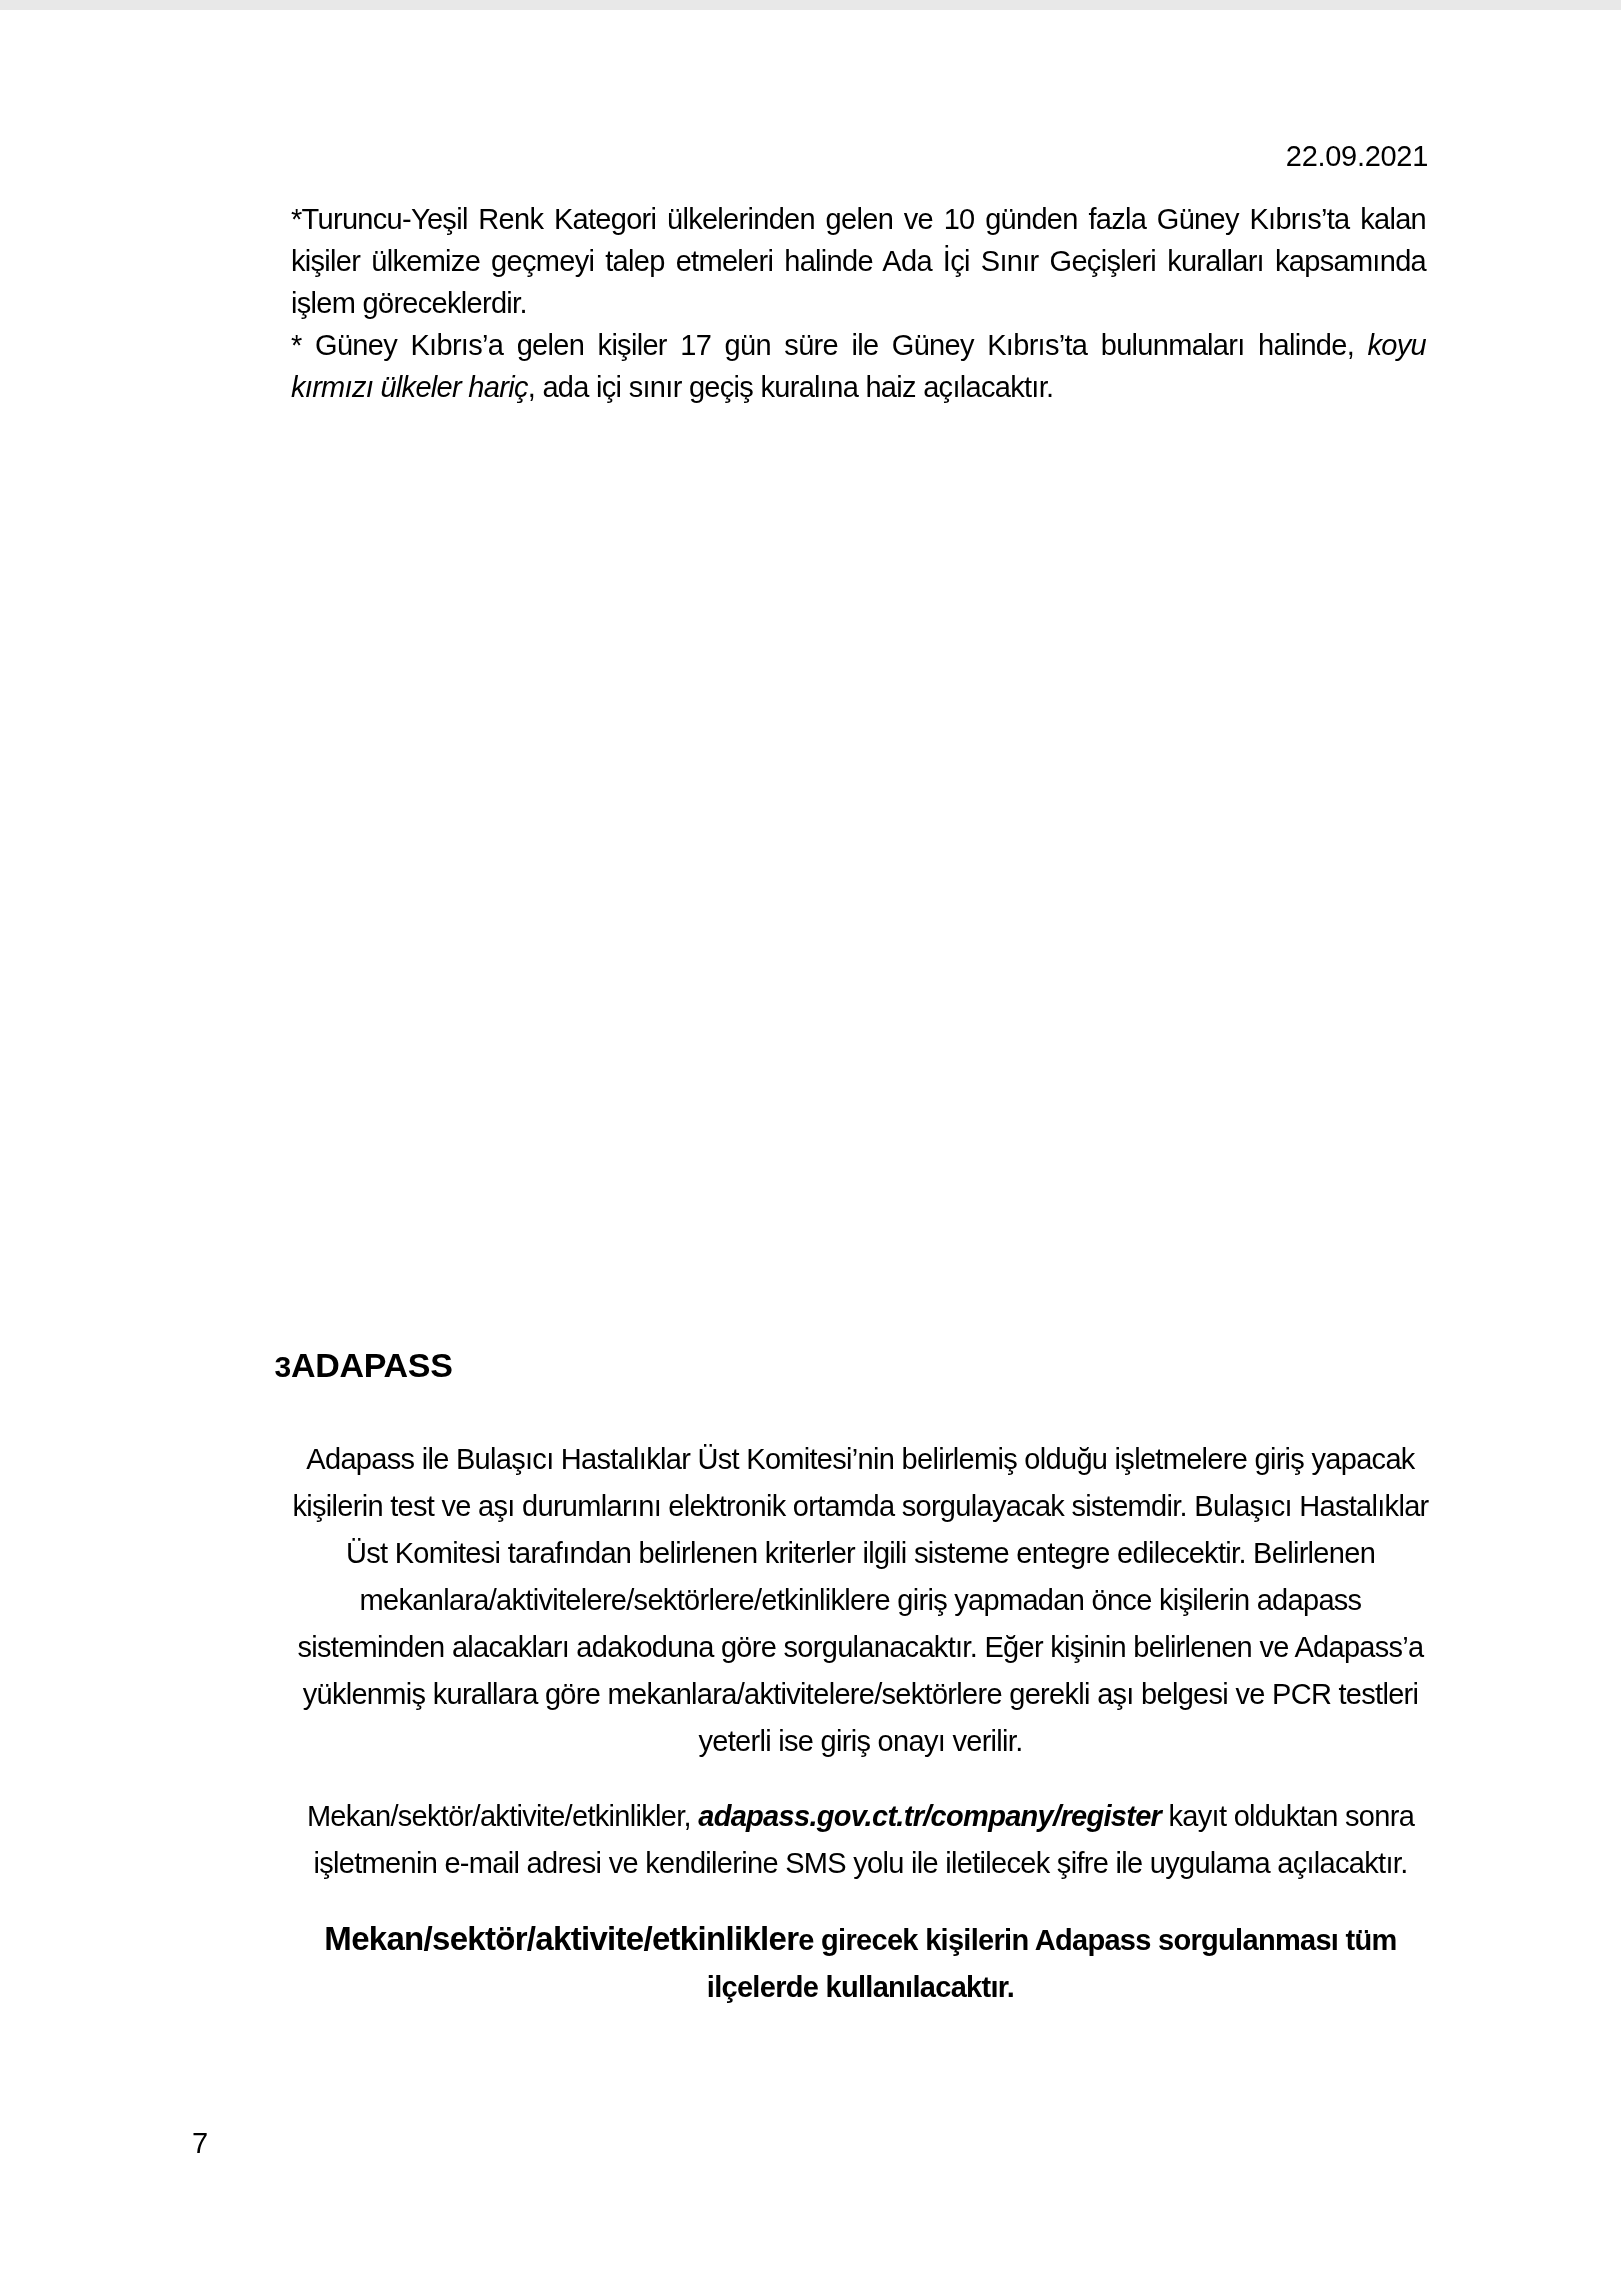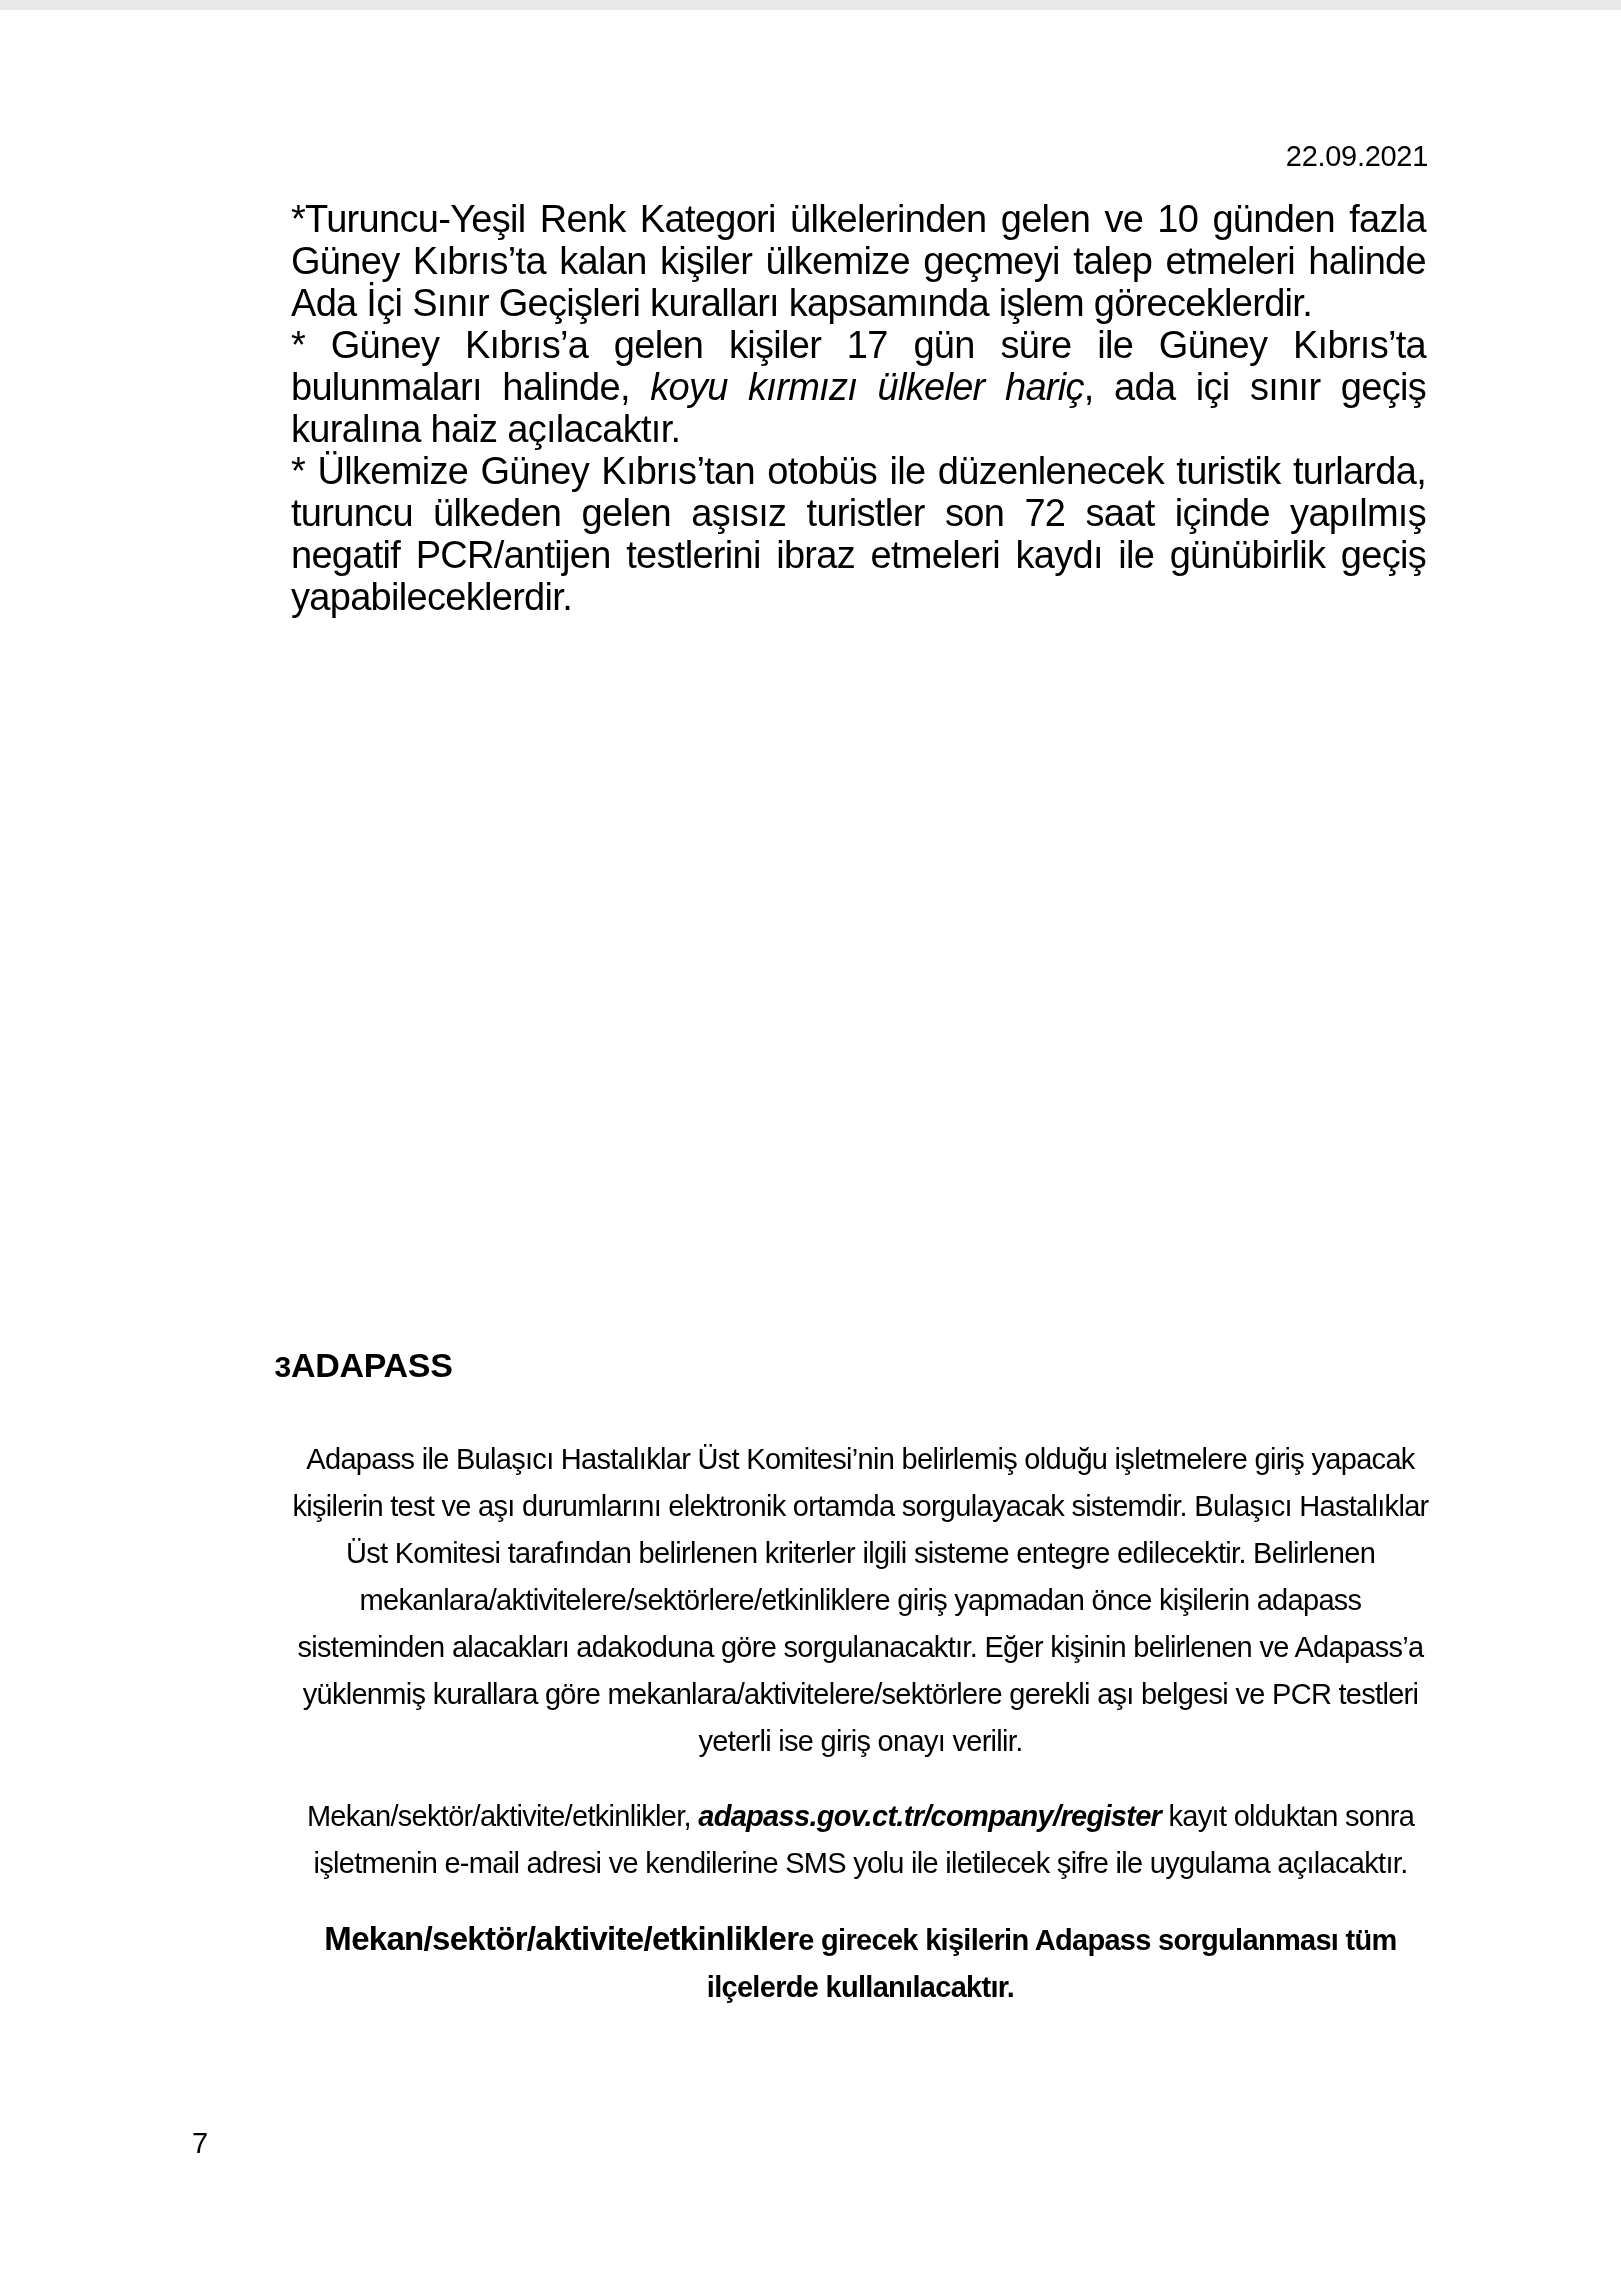--- a/index.html
+++ b/index.html
@@ -22,21 +22,21 @@
     top: 130px;
     right: 193px;
     font-size: 29px;
     letter-spacing: -0.3px;
   }
   .intro-block {
     position: absolute;
     left: 291px;
     top: 188px;
     width: 1135px;
-    font-size: 38px;
+    font-size: 29px;
     line-height: 42px;
     letter-spacing: -0.7px;
     text-align: justify;
   }
   .intro-block p {
     margin: 0;
   }
   .intro-block .italic-phrase {
     font-style: italic;
   }
@@ -90,21 +90,20 @@
 </head>
 <body>
 
 <div class="page">
 
   <div class="date">22.09.2021</div>
 
   <div class="intro-block">
     <p><span>*Turuncu-Yeşil Renk Kategori ülkelerinden gelen ve 10 günden fazla Güney Kıbrıs’ta kalan kişiler ülkemize geçmeyi talep etmeleri halinde Ada İçi Sınır Geçişleri kuralları kapsamında işlem göreceklerdir.</span></p>
     <p><span>* Güney Kıbrıs’a gelen kişiler 17 gün süre ile Güney Kıbrıs’ta bulunmaları halinde, </span><span class="italic-phrase">koyu kırmızı ülkeler hariç</span><span>, ada içi sınır geçiş kuralına haiz açılacaktır.</span></p>
-    <p><span>* Ülkemize Güney Kıbrıs’tan otobüs ile düzenlenecek turistik turlarda, turuncu ülkeden gelen aşısız turistler son 72 saat içinde yapılmış negatif PCR/antijen testlerini ibraz etmeleri kaydı ile günübirlik geçiş yapabileceklerdir.</span></p>
   </div>
 
   <div class="section-heading">
     <span class="num">3</span><span class="title">ADAPASS</span>
   </div>
 
   <div class="section-block">
     <p><span>Adapass ile Bulaşıcı Hastalıklar Üst Komitesi’nin belirlemiş olduğu işletmelere giriş yapacak kişilerin test ve aşı durumlarını elektronik ortamda sorgulayacak sistemdir. Bulaşıcı Hastalıklar Üst Komitesi tarafından belirlenen kriterler ilgili sisteme entegre edilecektir. Belirlenen mekanlara/aktivitelere/sektörlere/etkinliklere giriş yapmadan önce kişilerin adapass sisteminden alacakları adakoduna göre sorgulanacaktır. Eğer kişinin belirlenen ve Adapass’a yüklenmiş kurallara göre mekanlara/aktivitelere/sektörlere gerekli aşı belgesi ve PCR testleri yeterli ise giriş onayı verilir.</span></p>
     <p><span>Mekan/sektör/aktivite/etkinlikler, </span><span class="url-bold-italic">adapass.gov.ct.tr/company/register</span><span> kayıt olduktan sonra işletmenin e-mail adresi ve kendilerine SMS yolu ile iletilecek şifre ile uygulama açılacaktır.</span></p>
     <p><span class="bold-lead">Mekan/sektör/aktivite/etkinlikler</span><span class="bold-rest">e girecek kişilerin Adapass sorgulanması tüm ilçelerde kullanılacaktır.</span></p>

